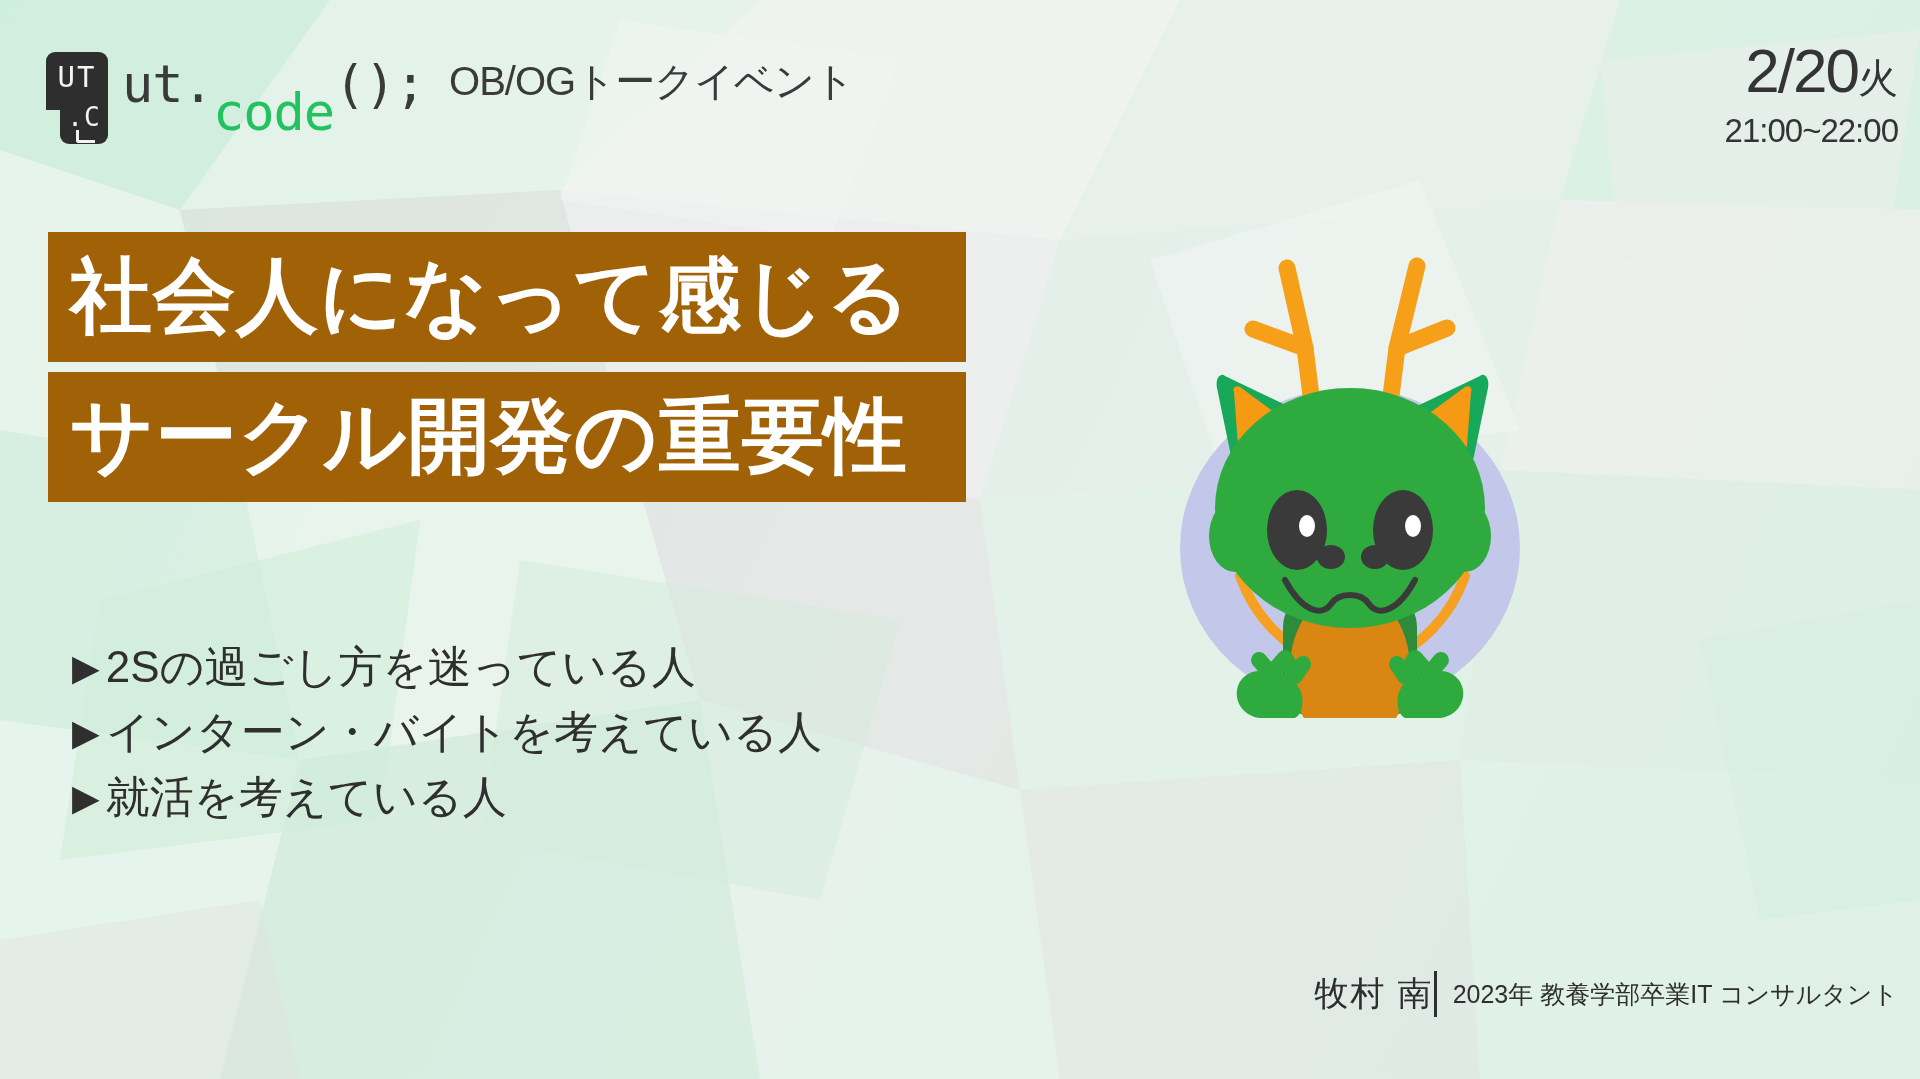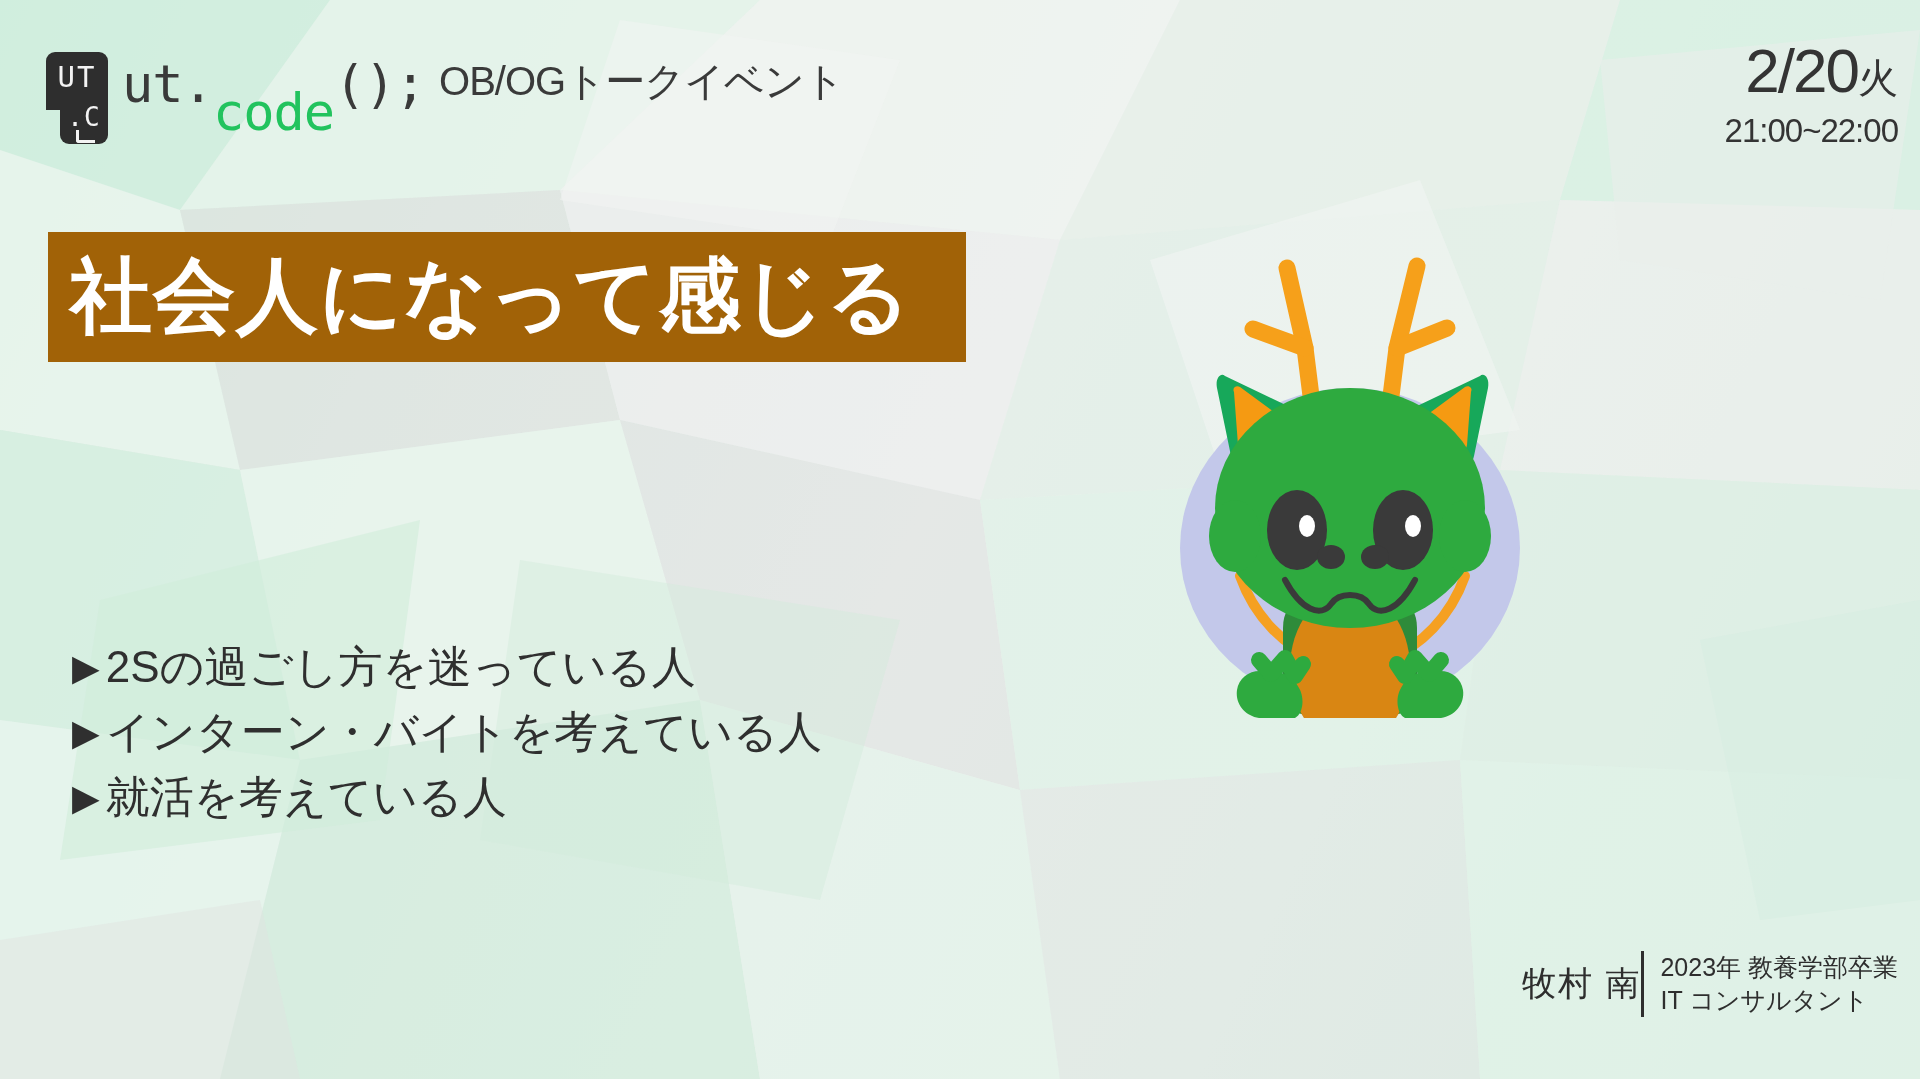--- a/index.html
+++ b/index.html
@@ -115,21 +115,21 @@
     color: #3a3a3a;
     letter-spacing: -1px;
   }
   .brand-code {
     color: #22c35e;
     margin-top: 28px;
   }
   .brand-sub {
     font-size: 40px;
     color: #3a3a3a;
-    margin-left: 14px;
+    margin-left: 24px;
     letter-spacing: -1px;
   }
 
   
   .date-block {
     position: absolute;
     right: 22px;
     top: 38px;
     text-align: right;
     color: #343434;
@@ -234,21 +234,20 @@
     white-space: nowrap;
   }
   .speaker-divider {
     width: 3px;
     align-self: stretch;
     background: #2e2e2e;
     margin-right: 16px;
   }
   .speaker-lines {
     display: flex;
-    flex-direction: column;
     justify-content: center;
   }
   .speaker-line {
     font-size: 25px;
     line-height: 33px;
     color: #2e2e2e;
     letter-spacing: 0;
     white-space: nowrap;
   }
 </style>
@@ -308,20 +307,21 @@
   </div>
 
   <div class="date-block">
     <div class="date-main">
       <span>2/20</span><span class="date-dow">火</span>
     </div>
     <div class="date-time">21:00~22:00</div>
   </div>
 
   <div class="title-band one">社会人になって感じる</div>
+  <div class="title-band two">サークル開発の重要性</div>
 
   <div class="bullet-list">
     <div class="bullet-row">
       <span class="bullet-tri">▶</span>
       <span>2Sの過ごし方を迷っている人</span>
     </div>
     <div class="bullet-row">
       <span class="bullet-tri">▶</span>
       <span>インターン・バイトを考えている人</span>
     </div>

